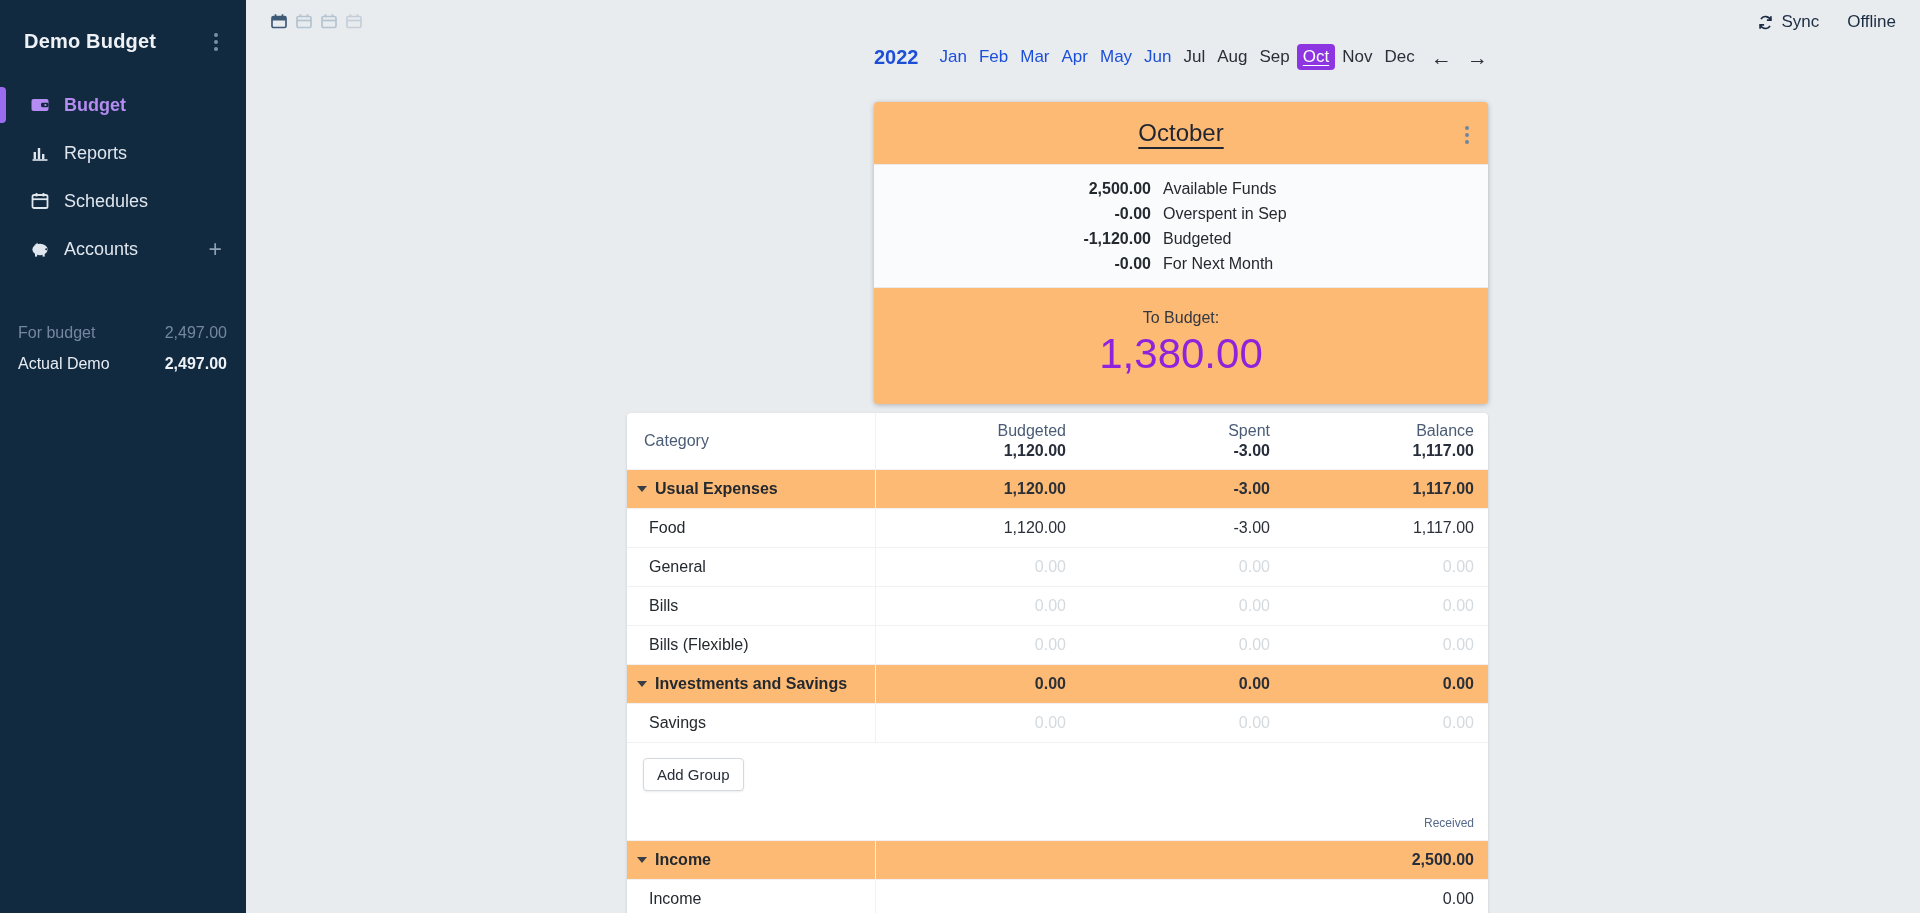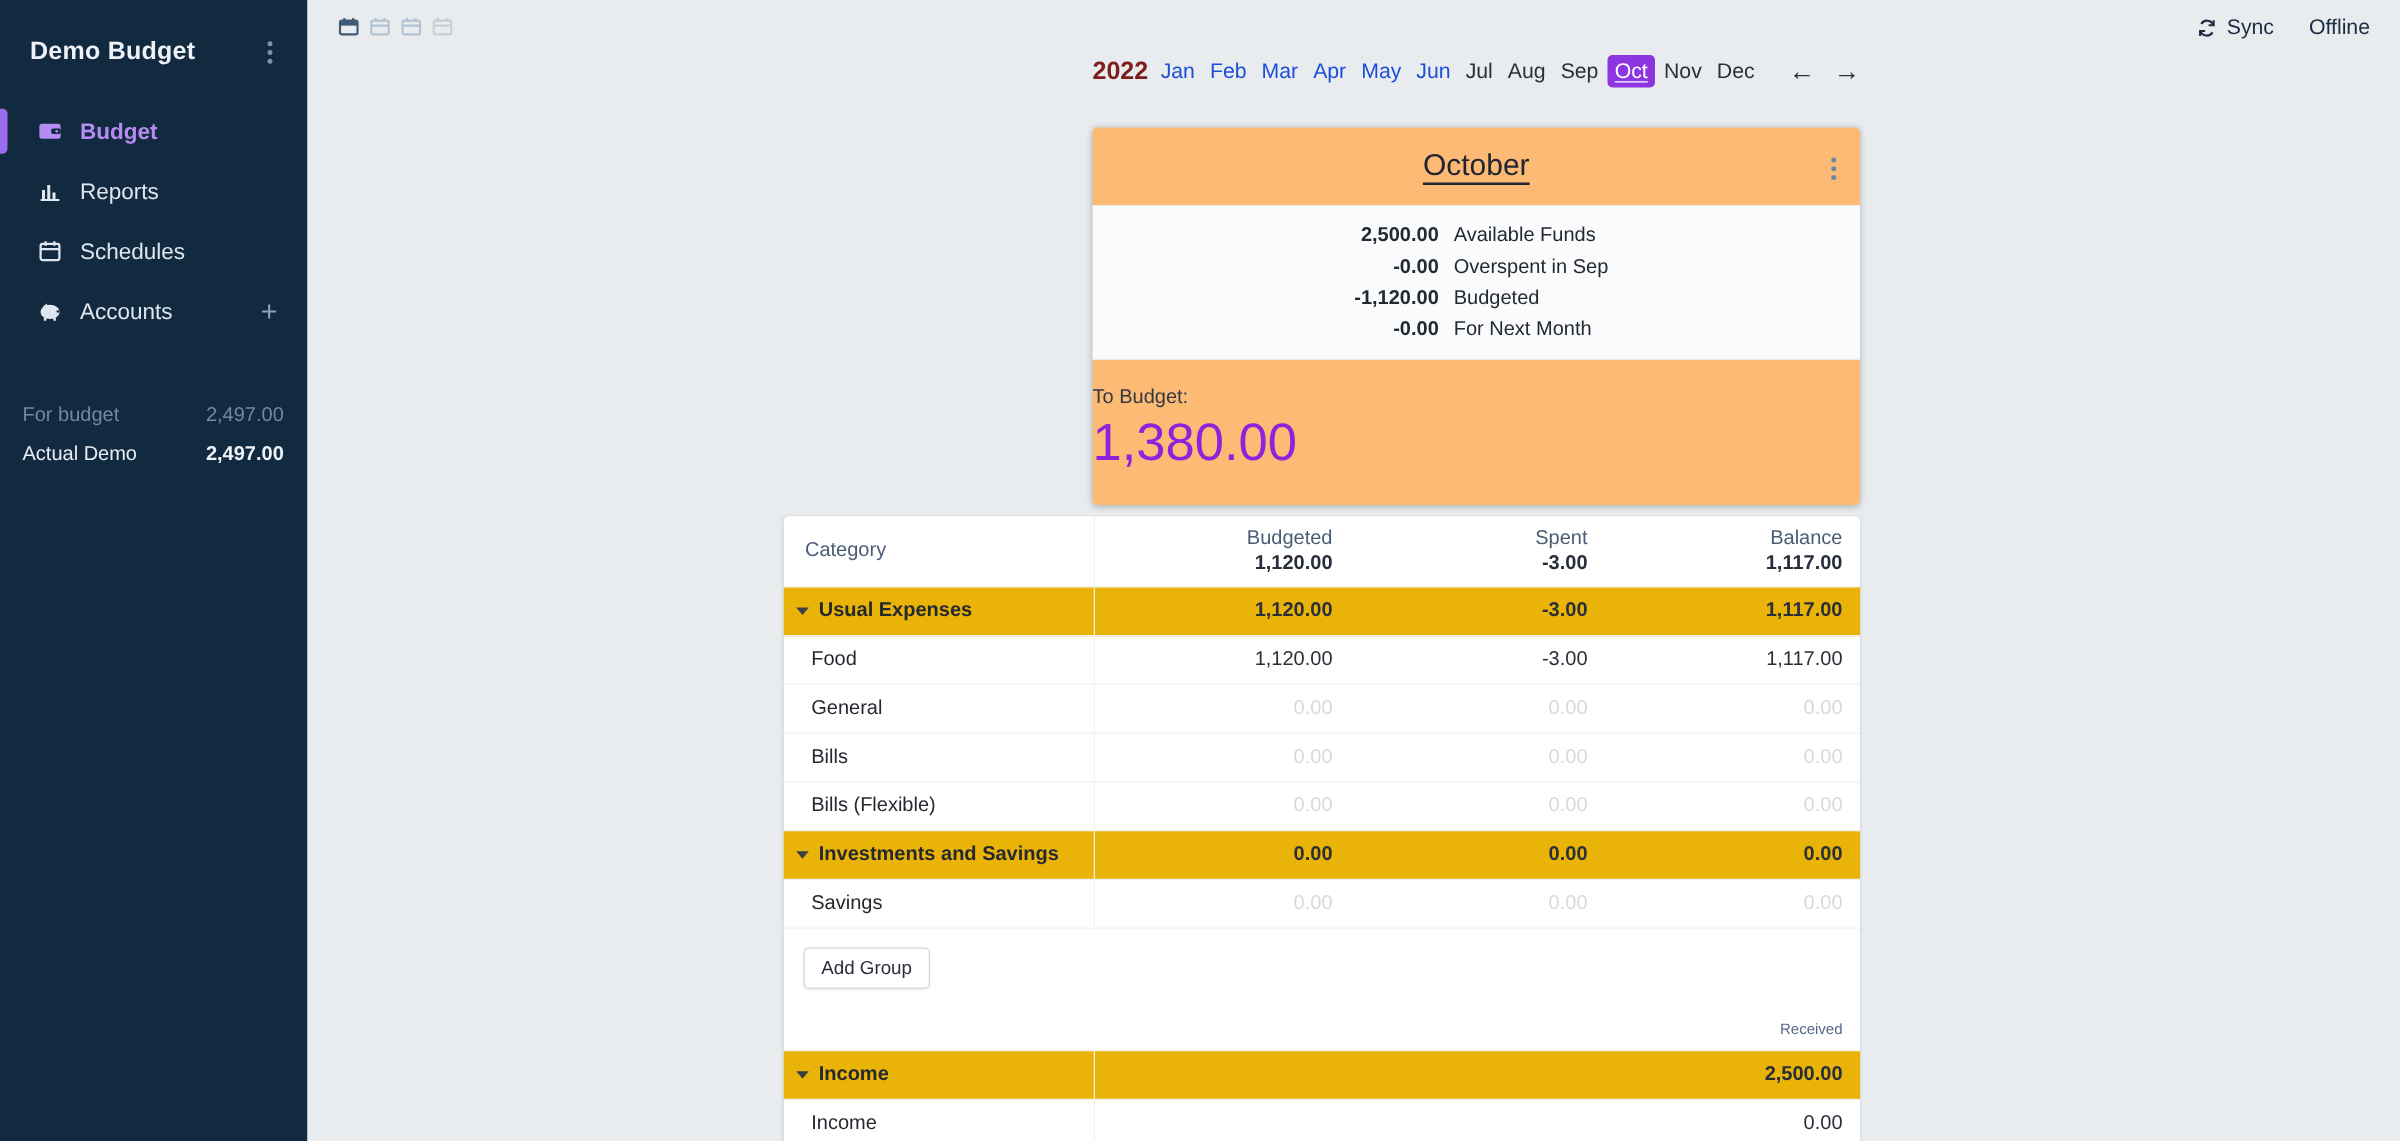--- a/index.html
+++ b/index.html
@@ -31,55 +31,55 @@
   .vt { width:18px; height:18px; cursor:pointer; }
   .vt-active { color:#3f5a75; }
   .vt-faded { color:#93a8bc; opacity:.6; }
   .vt-faded2 { color:#93a8bc; opacity:.42; }
 
   .topbar { position:absolute; top:12px; right:24px; display:flex; align-items:center; gap:28px; font-size:17px; color:#1d2c42; }
   .sync-btn { display:flex; align-items:center; gap:7px; cursor:pointer; }
 
   
   .month-picker { position:absolute; left:628px; top:44px; width:614px; display:flex; align-items:center; font-size:17px; color:#2b3038; }
-  .mp-year { font-size:20px; font-weight:700; color:#7f1d1d; margin-right:4px; }
+  .mp-year { font-size:20px; font-weight:700; color:#1d4ed8; margin-right:15px; }
   .mp-month { padding:3px 5px; margin:0 1px; cursor:pointer; border-radius:4px; }
   .mp-muted { color:#1d4ed8; }
   .mp-current { background:#8d35e0; color:#fff; text-decoration:underline; text-underline-offset:3px; padding:3px 6px; }
   .mp-arrows { margin-left:auto; display:flex; gap:15px; font-size:21px; color:#2b3038; }
   .mp-arrow { cursor:pointer; line-height:1; }
 
   
   .card { position:absolute; left:628px; top:102px; width:614px; background:#fdba74; border-radius:4px; box-shadow:0 1px 5px rgba(0,0,0,.25); }
   .card-header { height:62px; position:relative; display:flex; align-items:center; justify-content:center; }
   .card-title { font-size:24px; color:#1f2531; text-decoration:underline; text-underline-offset:6px; text-decoration-thickness:2px; cursor:pointer; }
   .card-kebab { position:absolute; right:17px; top:22px; }
   .card-kebab i { background:#6b85a3; }
   .funds { background:#fafbfc; border-top:1px solid #ebebeb; border-bottom:1px solid #ebebeb; padding:11px 0; }
   .fund-row { display:flex; line-height:25px; font-size:16px; }
   .fund-val { width:277px; text-align:right; font-weight:700; color:#24292f; }
   .fund-label { margin-left:12px; color:#24292f; }
-  .to-budget { padding:21px 0 26px; }
+  .to-budget { text-align:center; padding:21px 0 26px; }
   .tb-label { font-size:16px; color:#333842; }
   .tb-value { font-size:42px; color:#8e22dd; margin-top:3px; cursor:pointer; }
 
   
   .sheet { position:absolute; left:381px; top:413px; width:861px; background:#fff; border-radius:4px 4px 0 0; box-shadow:0 1px 3px rgba(0,0,0,.14); padding-bottom:2px; }
   .t-header { display:flex; height:57px; border-bottom:1px solid #f1f1f1; }
   .hdr-cat { width:249px; display:flex; align-items:center; padding-left:17px; border-right:1px solid #f1f1f1; color:#4a5c75; font-size:16px; }
   .hdr-cols { flex:1; display:flex; }
   .hdr-col { flex:1; display:flex; flex-direction:column; justify-content:center; align-items:flex-end; padding-right:14px; line-height:20px; }
   .hdr-col .lbl { color:#4a5c75; font-size:16px; }
   .hdr-col .tot { color:#272d3a; font-size:16px; font-weight:700; }
 
   .row { display:flex; height:39px; border-bottom:1px solid #f1f1f1; font-size:16px; }
   .cat-cell { width:249px; display:flex; align-items:center; padding-left:22px; border-right:1px solid #f1f1f1; color:#24292f; }
   .vals { flex:1; display:flex; }
   .val { flex:1; display:flex; align-items:center; justify-content:flex-end; padding-right:14px; color:#2b3038; cursor:pointer; }
-  .row.group { background:#eab308; font-weight:700; }
+  .row.group { background:#fdba74; font-weight:700; }
   .row.group .cat-cell { padding-left:10px; gap:8px; }
   .row .val.muted { color:#d5dade; }
   .chev { width:0; height:0; border-left:5px solid transparent; border-right:5px solid transparent; border-top:6px solid #3a3f46; cursor:pointer; flex-shrink:0; }
 
   .add-group-row { padding:15px 0 11px 16px; }
   .add-group-btn { font-family:inherit; font-size:15px; color:#272d3a; background:#fff; border:1px solid #d4d9de; border-radius:4px; padding:7px 13px; cursor:pointer; box-shadow:0 1px 2px rgba(0,0,0,.08); }
 
   .received-row { display:flex; justify-content:flex-end; align-items:center; padding:14px 14px 10px 0; border-bottom:1px solid #f1f1f1; color:#56698b; font-size:12px; }
   .val-full { flex:1; display:flex; align-items:center; justify-content:flex-end; padding-right:14px; }
 </style>

